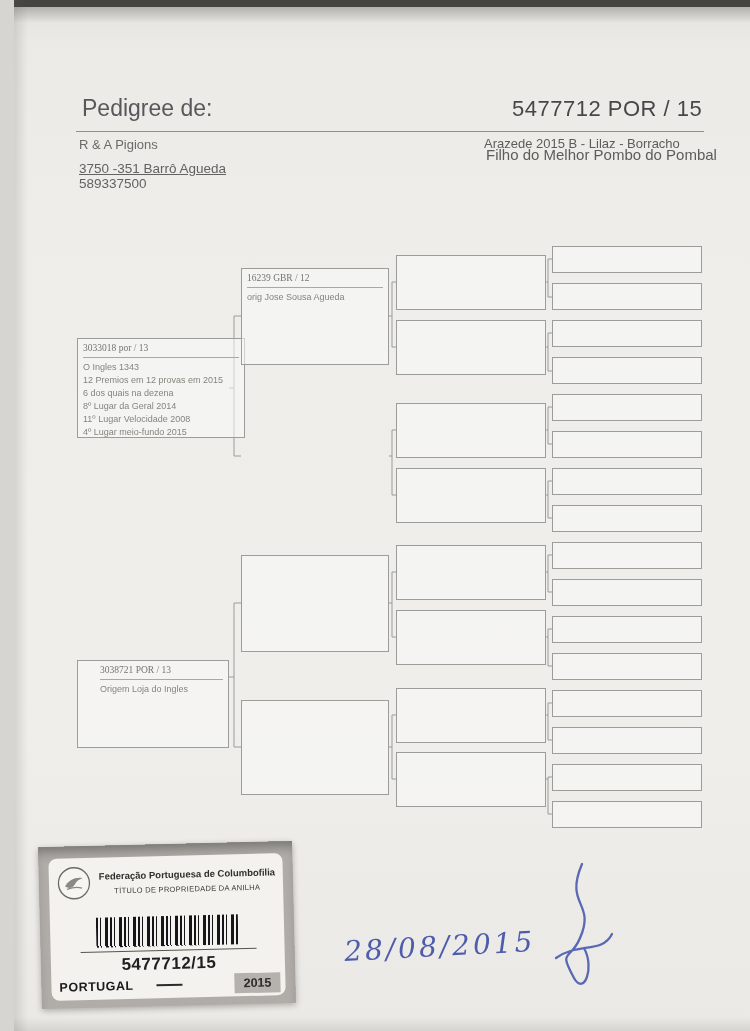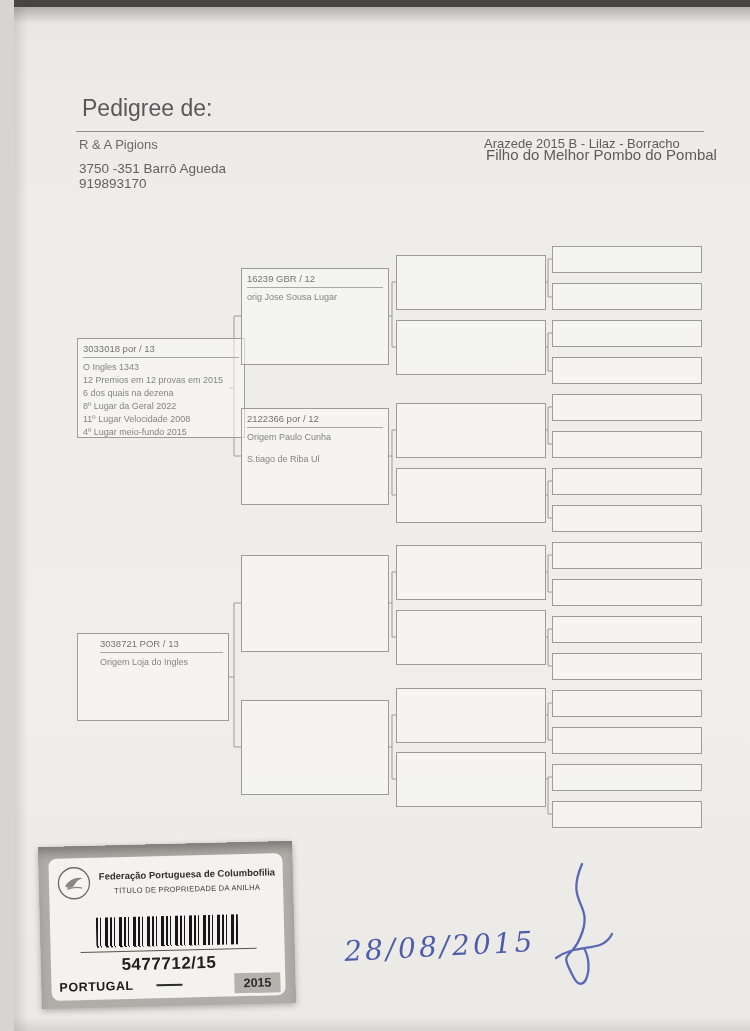--- a/index.html
+++ b/index.html
@@ -24,34 +24,34 @@
   .bottom-fade{position:absolute;left:0;right:0;bottom:0;height:14px;
     background:linear-gradient(0deg,rgba(80,80,75,.14),rgba(80,80,75,0));}
 
   
   .doc-title{position:absolute;left:68px;top:95px;font-size:23px;color:#58585a;}
   .doc-ring{position:absolute;left:498px;top:96px;font-size:22px;color:#47474a;letter-spacing:.5px;}
   .head-rule{position:absolute;left:62px;top:131px;width:628px;height:1px;background:#90908c;}
   .owner-name{position:absolute;left:65px;top:137px;font-size:13px;color:#6a6a68;}
   .bird-l1{position:absolute;left:470px;top:136px;font-size:13px;color:#5c5c5a;text-align:right;}
   .bird-l2{position:absolute;left:472px;top:146px;font-size:15px;color:#5c5c5a;}
-  .owner-addr{position:absolute;left:65px;top:161px;font-size:13.5px;color:#626260;}
+  .owner-addr{position:absolute;left:65px;top:161px;font-size:13.5px;color:#626260;text-decoration:underline;}
   .owner-phone{position:absolute;left:65px;top:176px;font-size:13.5px;color:#626260;}
 
   
   .pbox{
     position:absolute;border:1px solid #9c9c98;background:rgba(250,250,247,.55);
     box-sizing:border-box;padding:3px 5px;font-size:9px;color:#85857f;
     line-height:13px;overflow:hidden;white-space:nowrap;
   }
-  .pbox-id{color:#75756d;border-bottom:1px solid #a9a9a3;padding-bottom:2px;margin-bottom:3px;font-size:9.5px;}
+  .pbox-id{color:#75756d;border-bottom:1px solid #a9a9a3;padding-bottom:2px;margin-bottom:3px;font-size:9.5px;font-family:Liberation Serif, serif;}
   .pbox-line{white-space:nowrap;}
   .gapline{margin-top:9px;}
   .g1a{left:63px;top:338px;width:168px;height:100px;}
-  .g1b{left:63px;top:633px;width:152px;height:88px;padding-left:22px;}
+  .g1b{left:63px;top:660px;width:152px;height:88px;padding-left:22px;}
   .g2a{left:227px;top:268px;width:148px;height:97px;}
   .g2b{left:227px;top:408px;width:148px;height:97px;}
   .g2c{left:227px;top:555px;width:148px;height:97px;}
   .g2d{left:227px;top:700px;width:148px;height:95px;}
   .g3{left:382px;width:150px;height:55px;}
   .g4{left:538px;width:150px;height:27px;}
   .connectors{position:absolute;left:0;top:0;pointer-events:none;}
 
   
   .sticker{
@@ -96,26 +96,27 @@
 
 <div class="scan">
 
   <div class="top-strip"></div>
   <div class="top-fade"></div>
   <div class="left-edge"></div>
   <div class="right-edge"></div>
   <div class="bottom-fade"></div>
 
   <div class="doc-title">Pedigree de:</div>
+  <div class="doc-ring">5477712 POR / 15</div>
   <div class="head-rule"></div>
   <div class="owner-name">R &amp; A Pigions</div>
   <div class="bird-l1">Arazede 2015 B - Lilaz - Borracho</div>
   <div class="bird-l2">Filho do Melhor Pombo do Pombal</div>
   <div class="owner-addr">3750 -351 Barrô Agueda</div>
-  <div class="owner-phone">919893170</div>
+  <div class="owner-phone">589337500</div>
 
   <svg class="connectors" width="750" height="1031">
     <path d="M215 388 H220 M220 316 V456 M220 316 H227 M220 456 H227
              M215 677 H220 M220 603 V747 M220 603 H227 M220 747 H227
              M375 316 H378 M378 282 V347 M378 282 H382 M378 347 H382
              M375 456 H378 M378 430 V495 M378 430 H382 M378 495 H382
              M375 603 H378 M378 572 V637 M378 572 H382 M378 637 H382
              M375 747 H378 M378 715 V779 M378 715 H382 M378 779 H382
              M532 282 H534 M534 259 V297 M534 259 H538 M534 297 H538
              M532 347 H534 M534 333 V371 M534 333 H538 M534 371 H538
@@ -125,37 +126,32 @@
              M532 637 H534 M534 629 V666 M534 629 H538 M534 666 H538
              M532 715 H534 M534 703 V740 M534 703 H538 M534 740 H538
              M532 779 H534 M534 777 V814 M534 777 H538 M534 814 H538" stroke="#9b9b97" stroke-width="1" fill="none"></path>
   </svg>
 
   <div class="pbox g1a">
     <div class="pbox-id">3033018 por / 13</div>
     <div class="pbox-line">O Ingles 1343</div>
     <div class="pbox-line">12 Premios em 12 provas em 2015</div>
     <div class="pbox-line">6 dos quais na dezena</div>
-    <div class="pbox-line">8º Lugar da Geral 2022</div>
+    <div class="pbox-line">8º Lugar da Geral 2014</div>
     <div class="pbox-line">11º Lugar Velocidade 2008</div>
     <div class="pbox-line">4º Lugar meio-fundo 2015</div>
   </div>
   <div class="pbox g1b">
     <div class="pbox-id">3038721 POR / 13</div>
     <div class="pbox-line">Origem Loja do Ingles</div>
   </div>
 
   <div class="pbox g2a">
     <div class="pbox-id">16239 GBR / 12</div>
-    <div class="pbox-line">orig  Jose Sousa   Lugar</div>
-  </div>
-  <div class="pbox g2b">
-    <div class="pbox-id">2122366 por / 12</div>
-    <div class="pbox-line">Origem Paulo Cunha</div>
-    <div class="pbox-line gapline">S.tiago de Riba Ul</div>
+    <div class="pbox-line">orig  Jose Sousa   Agueda</div>
   </div>
   <div class="pbox g2c"></div>
   <div class="pbox g2d"></div>
 
   <div class="pbox g3" style="top:255px"></div>
   <div class="pbox g3" style="top:320px"></div>
   <div class="pbox g3" style="top:403px"></div>
   <div class="pbox g3" style="top:468px"></div>
   <div class="pbox g3" style="top:545px"></div>
   <div class="pbox g3" style="top:610px"></div>

